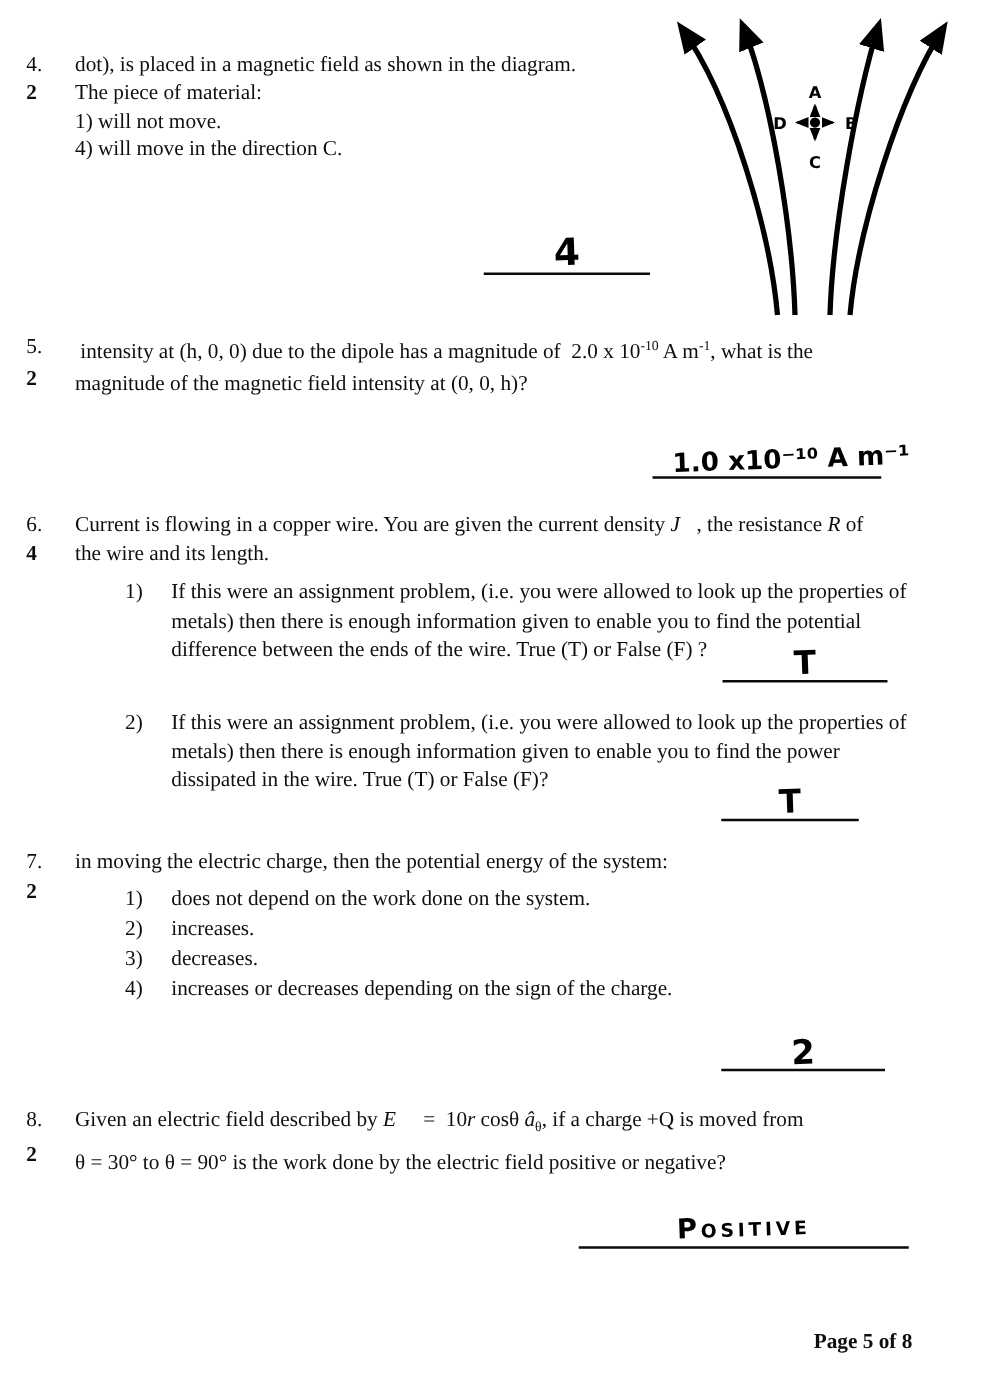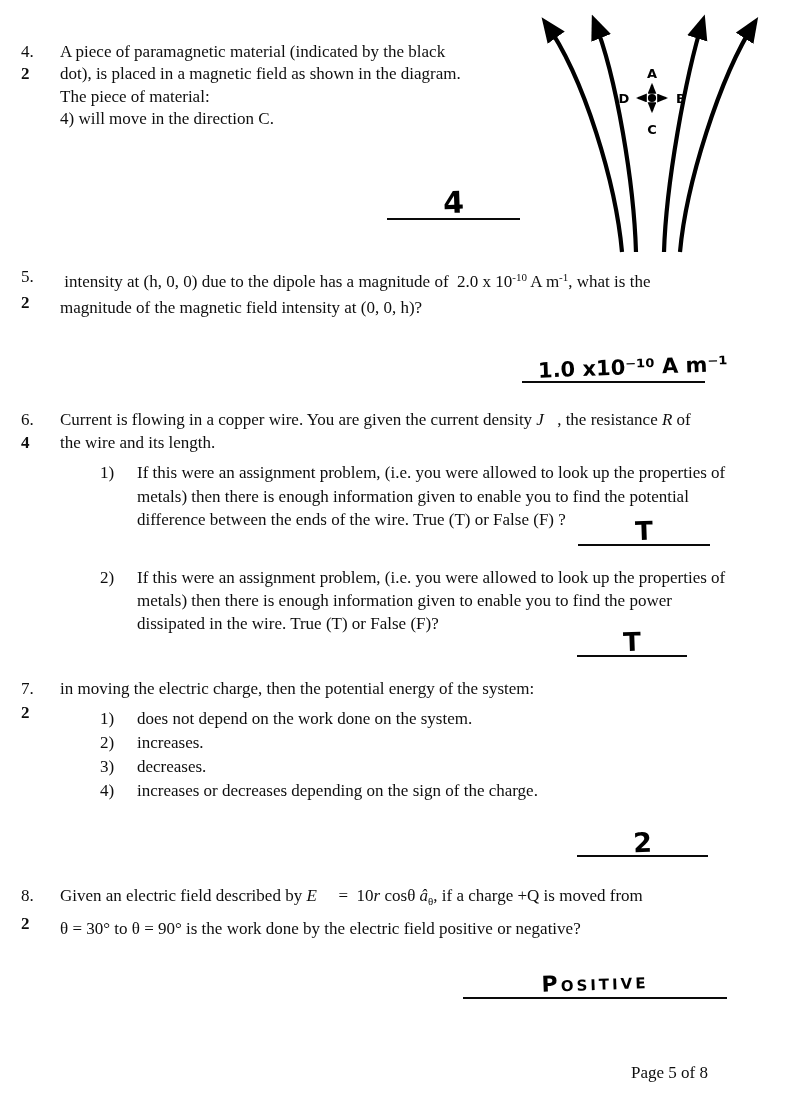--- a/index.html
+++ b/index.html
@@ -19,21 +19,21 @@
   .b{font-weight:bold;}
   .opt{display:flex;}
   .optlabel{width:37px;flex:none;}
   .opttext{flex:1;}
   
   .answer{position:absolute;border-bottom:2px solid #0a0a0a;text-align:center;}
   .hand{
     display:block;font-family:"DejaVu Sans",sans-serif;font-weight:bold;color:#000;
     transform:rotate(-2deg);line-height:1;white-space:pre;
   }
-  .footer{position:absolute;font-weight:normal;}
+  .footer{position:absolute;font-weight:bold;margin-left:20px;}
   svg text{font-family:"DejaVu Sans",sans-serif;font-weight:bold;}
 </style>
 </head>
 <body>
 
 <div class="page">
 
   <svg style="position:absolute;left:505px;top:0px;" width="280" height="256" viewBox="0 0 280 256">
     <defs>
       <marker id="ahBig" markerWidth="6" markerHeight="6" refX="4.6" refY="2.5" orient="auto" markerUnits="strokeWidth">
@@ -61,23 +61,23 @@
     <text x="147" y="134" font-size="13" text-anchor="middle">C</text>
     <text x="119" y="103" font-size="13" text-anchor="middle">D</text>
   </svg>
 
   <div class="q" style="left:18px;top:41px;width:492px;line-height:22.4px;">
     <div class="qcol">
       <div class="qnum">4.</div>
       <div class="qpts">2</div>
     </div>
     <div class="qbody">
-      <div>A piece of paramagnetic material (indicated by the black</div>
       <div>dot), is placed in a magnetic field as shown in the diagram.</div>
       <div>The piece of material:</div>
+      <div>1) will not move.</div>
       <div>4) will move in the direction C.</div>
     </div>
   </div>
   <div class="answer" style="left:387px;top:186px;width:133px;height:32px;">
     <span class="hand" style="font-size:30px;margin-top:2px;">4</span>
   </div>
 
   <div class="q" style="left:18px;top:264px;width:760px;line-height:26px;">
     <div class="qcol">
       <div class="qnum">5.</div>

